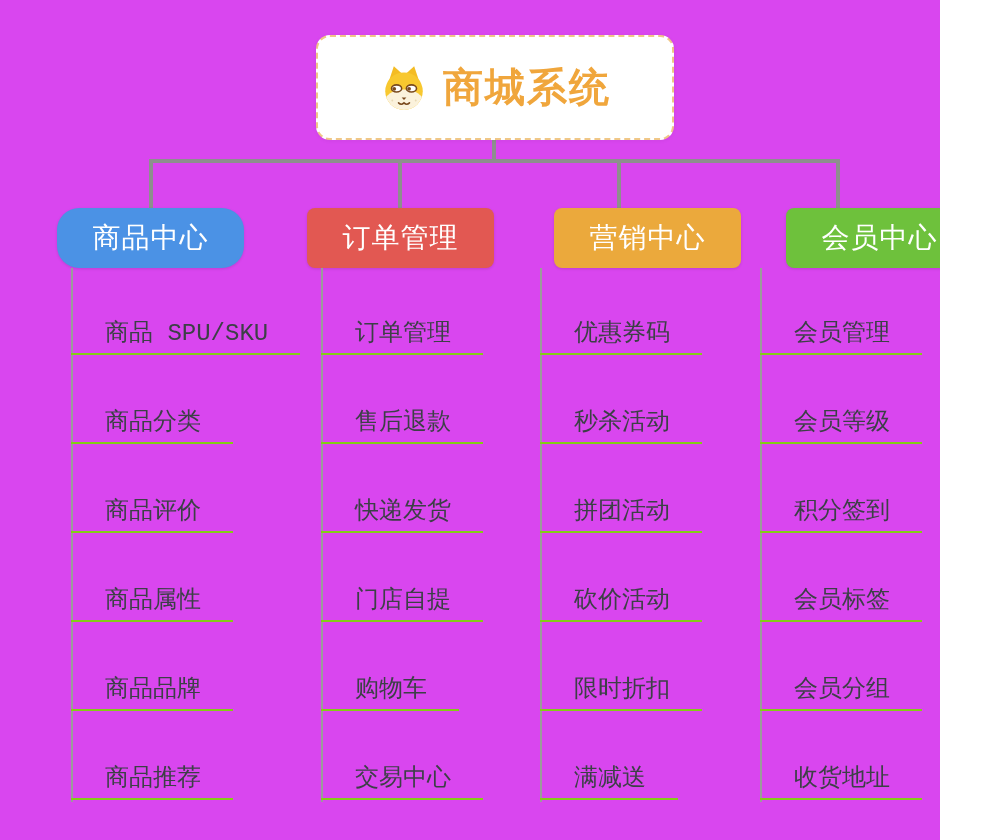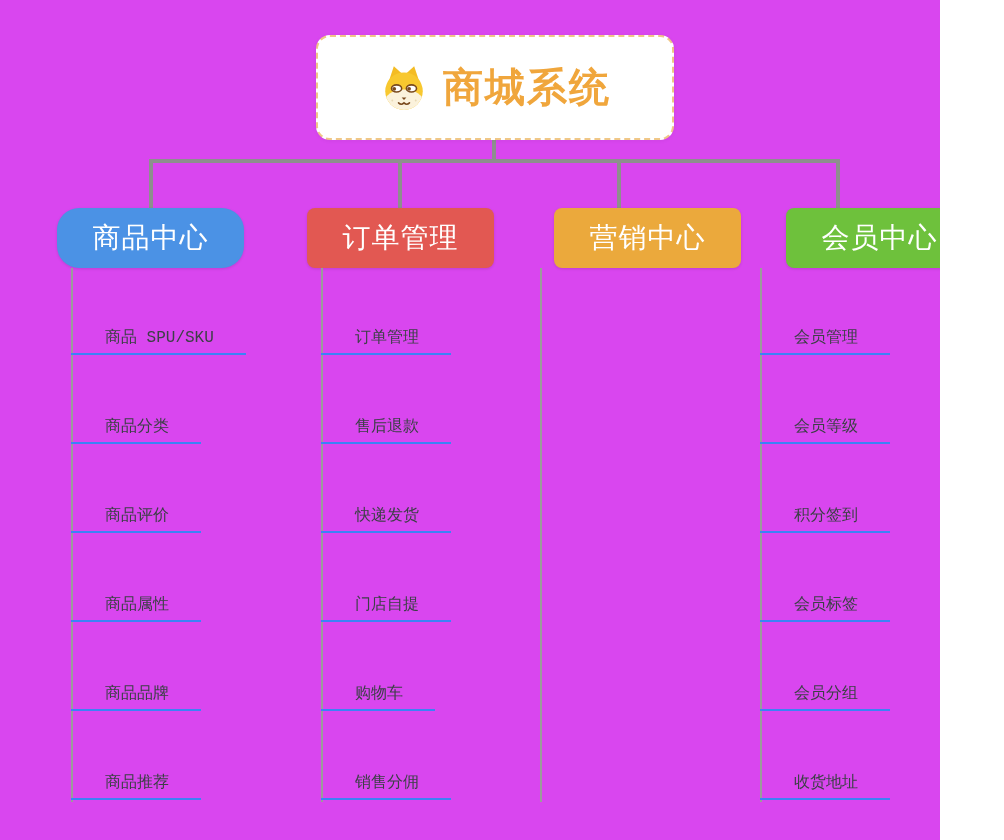--- a/index.html
+++ b/index.html
@@ -27,22 +27,22 @@
     position:absolute;top:208px;width:187px;height:60px;border-radius:8px;
     display:flex;align-items:center;justify-content:center;
     color:#ffffff;font-size:28px;letter-spacing:1px;
     box-shadow:0 1px 3px rgba(0,0,0,.12);cursor:default;
   }
   
   .leaves{position:absolute;top:266px;display:flex;flex-direction:column;align-items:flex-start;}
   .leaf{height:89px;display:flex;align-items:flex-end;}
   .leaf span{
     display:inline-block;padding:0 32px 5px 34px;
-    border-bottom:2px solid #3b82f6;
-    font-size:16px;color:#3C4046;white-space:nowrap;
+    border-bottom:2px solid #84cc16;
+    font-size:24px;color:#3C4046;white-space:nowrap;
   }
 </style>
 </head>
 <body>
 
 <div class="stage">
 
   <div class="h-bar"></div>
   <div class="v-stub root-stub"></div>
   <div class="v-stub" style="left:149px"></div>
@@ -112,28 +112,48 @@
     <div class="leaf">
         <span>快递发货</span>
       </div>
     <div class="leaf">
         <span>门店自提</span>
       </div>
     <div class="leaf">
         <span>购物车</span>
       </div>
     <div class="leaf">
-        <span>销售分佣</span>
+        <span>交易中心</span>
       </div>
   </div>
 
   <div class="branch-node" style="left: 526px; background: rgb(235, 169, 60); margin-left: 28px;">
     <span>营销中心</span>
   </div>
   <div class="trunk" style="left:540px"></div>
+  <div class="leaves" style="left:540px">
+    <div class="leaf">
+        <span>优惠券码</span>
+      </div>
+    <div class="leaf">
+        <span>秒杀活动</span>
+      </div>
+    <div class="leaf">
+        <span>拼团活动</span>
+      </div>
+    <div class="leaf">
+        <span>砍价活动</span>
+      </div>
+    <div class="leaf">
+        <span>限时折扣</span>
+      </div>
+    <div class="leaf">
+        <span>满减送</span>
+      </div>
+  </div>
 
   <div class="branch-node" style="left: 786px; background: rgb(110, 193, 60);">
     <span>会员中心</span>
   </div>
   <div class="trunk" style="left:760px"></div>
   <div class="leaves" style="left:760px">
     <div class="leaf">
         <span>会员管理</span>
       </div>
     <div class="leaf">

